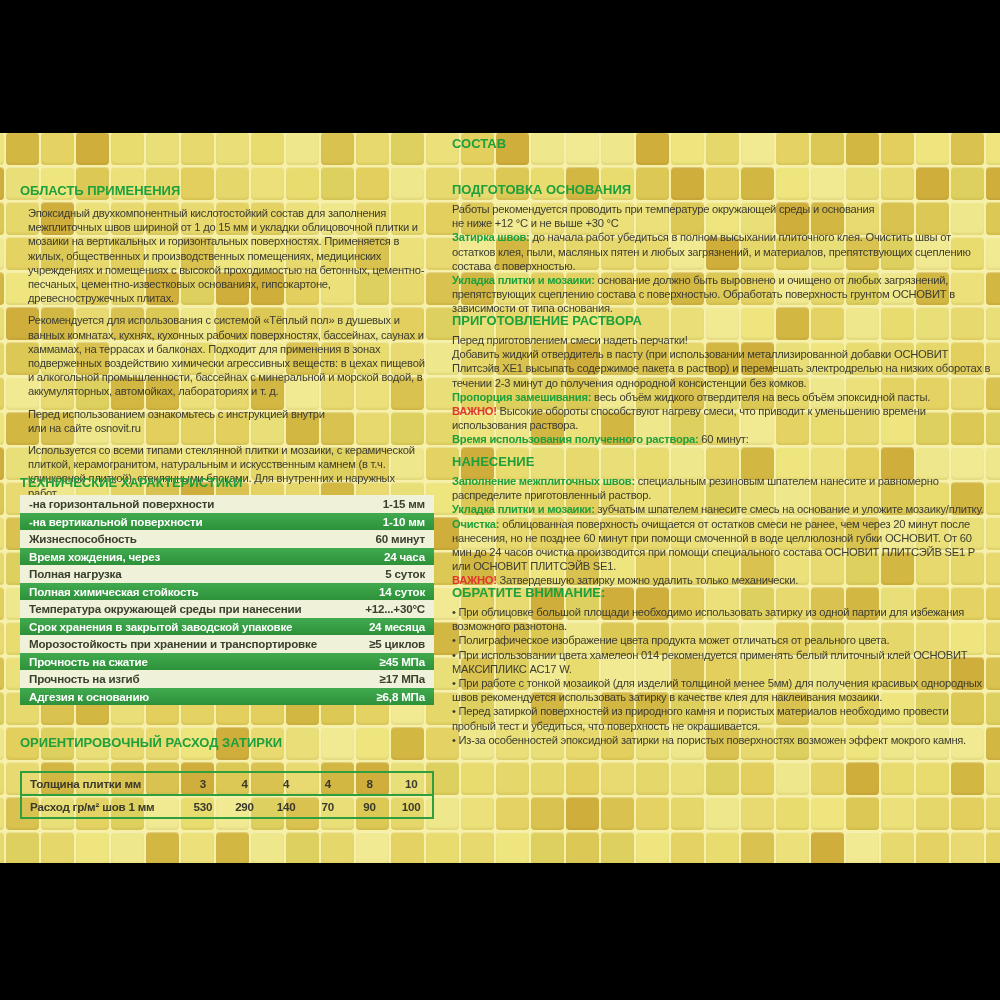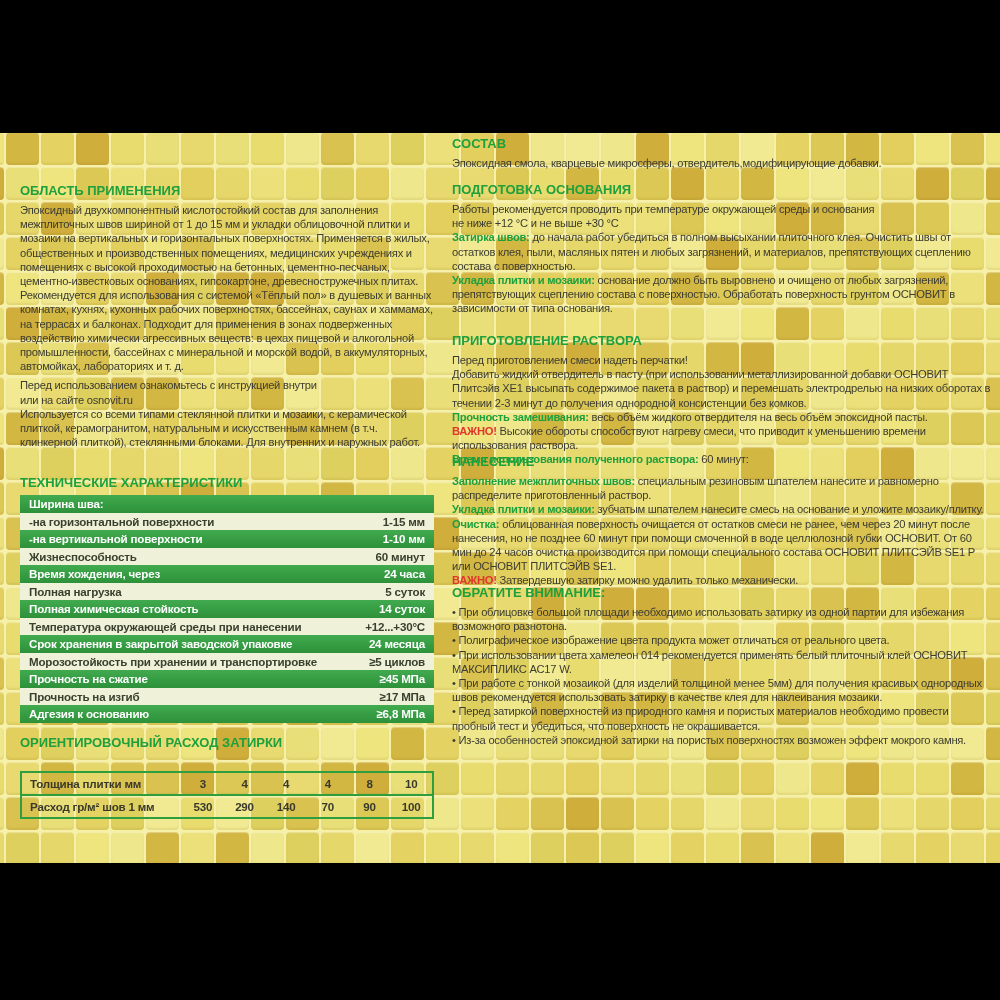--- a/index.html
+++ b/index.html
@@ -23,21 +23,21 @@
   .block-app{top:0;}
   .block-tech{top:292px;}
   .block-cons{top:552px;}
   h2{
     margin:0 0 5px 0;font-size:13px;line-height:15px;font-weight:bold;
     color:#1ea03c;letter-spacing:0;
   }
   .body-text, .para{
     font-size:11.2px;line-height:14.2px;color:#3c3c30;letter-spacing:-0.25px;
   }
-  .para{margin:0;white-space:pre-line;}
+  .para{margin:8px;white-space:pre-line;}
   .para.gap{margin-top:5px;}
   
   .tech-table{margin-top:1px;}
   .trow{
     display:flex;justify-content:space-between;align-items:center;
     height:17.5px;padding:0 9px;font-weight:bold;font-size:11.6px;letter-spacing:-0.2px;
   }
   .trow.g{background:linear-gradient(#41aa4f,#2d9139);color:#ffffff;}
   .trow.l{background:#eff1d8;color:#39402e;}
   .trow .tlabel{white-space:nowrap;}
@@ -702,24 +702,20 @@
             <p class="para">Эпоксидный двухкомпонентный кислотостойкий состав для заполнения межплиточных швов шириной от 1 до 15 мм и укладки облицовочной плитки и мозаики на вертикальных и горизонтальных поверхностях. Применяется в жилых, общественных и производственных помещениях, медицинских учреждениях и помещениях с высокой проходимостью на бетонных, цементно-песчаных, цементно-известковых основаниях, гипсокартоне, древесностружечных плитах.</p>
             <p class="para">Рекомендуется для использования с системой «Тёплый пол» в душевых и ванных комнатах, кухнях, кухонных рабочих поверхностях, бассейнах, саунах и хаммамах, на террасах и балконах. Подходит для применения в зонах подверженных воздействию химически агрессивных веществ: в цехах пищевой и алкогольной промышленности, бассейнах с минеральной и морской водой, в аккумуляторных, автомойках, лабораториях и т. д.</p>
             <p class="para gap">Перед использованием ознакомьтесь с инструкцией внутри
 или на сайте osnovit.ru</p>
             <p class="para">Используется со всеми типами стеклянной плитки и мозаики, с керамической плиткой, керамогранитом, натуральным и искусственным камнем (в т.ч. клинкерной плиткой), стеклянными блоками. Для внутренних и наружных работ.</p>
           </div>
       </div>
       <div class="block block-tech">
         <h2>ТЕХНИЧЕСКИЕ ХАРАКТЕРИСТИКИ</h2>
         <div class="tech-table" id="tech-table">
-            <div class="trow g">
-              <span class="tlabel">Ширина шва:</span>
-              <span class="tvalue"></span>
-            </div>
             <div class="trow l">
               <span class="tlabel">-на горизонтальной поверхности</span>
               <span class="tvalue">1-15 мм</span>
             </div>
             <div class="trow g">
               <span class="tlabel">-на вертикальной поверхности</span>
               <span class="tvalue">1-10 мм</span>
             </div>
             <div class="trow l">
               <span class="tlabel">Жизнеспособность</span>
@@ -783,34 +779,33 @@
               <span class="cval">70</span>
               <span class="cval">90</span>
               <span class="cval">100</span>
             </div>
           </div>
       </div>
     </div>
     <div class="col-right" id="right-col">
         <div class="rsection" style="top: 3px;">
           <h2>СОСТАВ</h2>
-          <p><span>Эпоксидная смола, кварцевые микросферы, отвердитель,модифицирующие добавки.</span></p>
         </div>
         <div class="rsection" style="top: 49px;">
           <h2>ПОДГОТОВКА ОСНОВАНИЯ</h2>
           <p><span>Работы рекомендуется проводить при температуре окружающей среды и основания
 не ниже +12 °С и не выше +30 °С</span></p>
           <p><span class="lead green">Затирка швов: </span><span>до начала работ убедиться в полном высыхании плиточного клея. Очистить швы от остатков клея, пыли, масляных пятен и любых загрязнений, и материалов, препятствующих сцеплению состава с поверхностью.</span></p>
           <p><span class="lead green">Укладка плитки и мозаики: </span><span>основание должно быть выровнено и очищено от любых загрязнений, препятствующих сцеплению состава с поверхностью. Обработать поверхность грунтом ОСНОВИТ в зависимости от типа основания.</span></p>
         </div>
-        <div class="rsection" style="top: 200px;">
+        <div class="rsection" style="top: 180px;">
           <h2>ПРИГОТОВЛЕНИЕ РАСТВОРА</h2>
           <p><span>Перед приготовлением смеси надеть перчатки!</span></p>
           <p><span>Добавить жидкий отвердитель в пасту (при использовании металлизированной добавки ОСНОВИТ Плитсэйв ХЕ1 высыпать содержимое пакета в раствор) и перемешать электродрелью на низких оборотах в течении 2-3 минут до получения однородной консистенции без комков.</span></p>
-          <p><span class="lead green">Прочность замешивания: </span><span>весь объём жидкого отвердителя на весь объём эпоксидной пасты.</span></p>
+          <p><span class="lead green">Пропорция замешивания: </span><span>весь объём жидкого отвердителя на весь объём эпоксидной пасты.</span></p>
           <p><span class="lead red">ВАЖНО! </span><span>Высокие обороты способствуют нагреву смеси, что приводит к уменьшению времени использования раствора.</span></p>
           <p><span class="lead green">Время использования полученного раствора: </span><span>60 минут:</span></p>
         </div>
         <div class="rsection" style="top: 321px;">
           <h2>НАНЕСЕНИЕ</h2>
           <p><span class="lead green">Заполнение межплиточных швов: </span><span>специальным резиновым шпателем нанесите и равномерно распределите приготовленный раствор.</span></p>
           <p><span class="lead green">Укладка плитки и мозаики: </span><span>зубчатым шпателем нанесите смесь на основание и уложите мозаику/плитку.</span></p>
           <p><span class="lead green">Очистка: </span><span>облицованная поверхность очищается от остатков смеси не ранее, чем через 20 минут после нанесения, но не позднее 60 минут при помощи смоченной в воде целлюлозной губки ОСНОВИТ. От 60 мин до 24 часов очистка производится при помощи специального состава ОСНОВИТ ПЛИТСЭЙВ SE1 P или ОСНОВИТ ПЛИТСЭЙВ SE1.</span></p>
           <p><span class="lead red">ВАЖНО! </span><span>Затвердевшую затирку можно удалить только механически.</span></p>
         </div>

